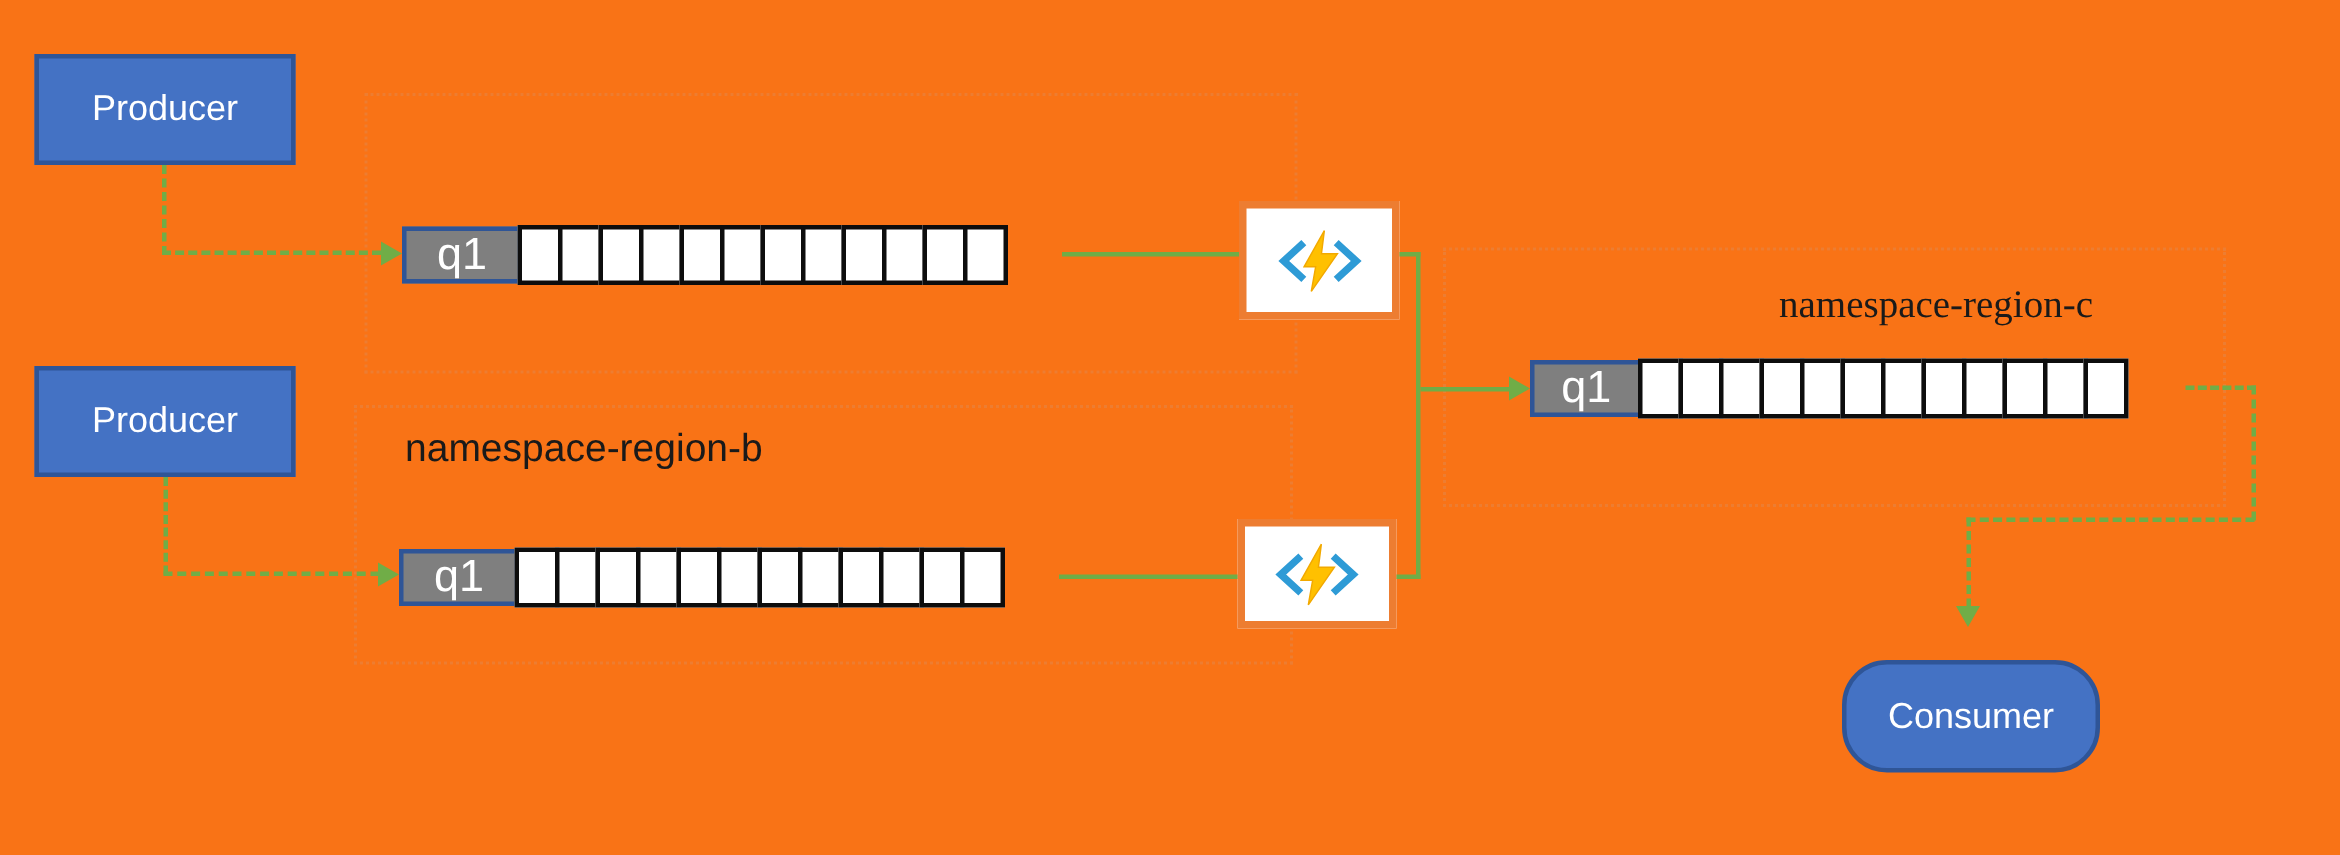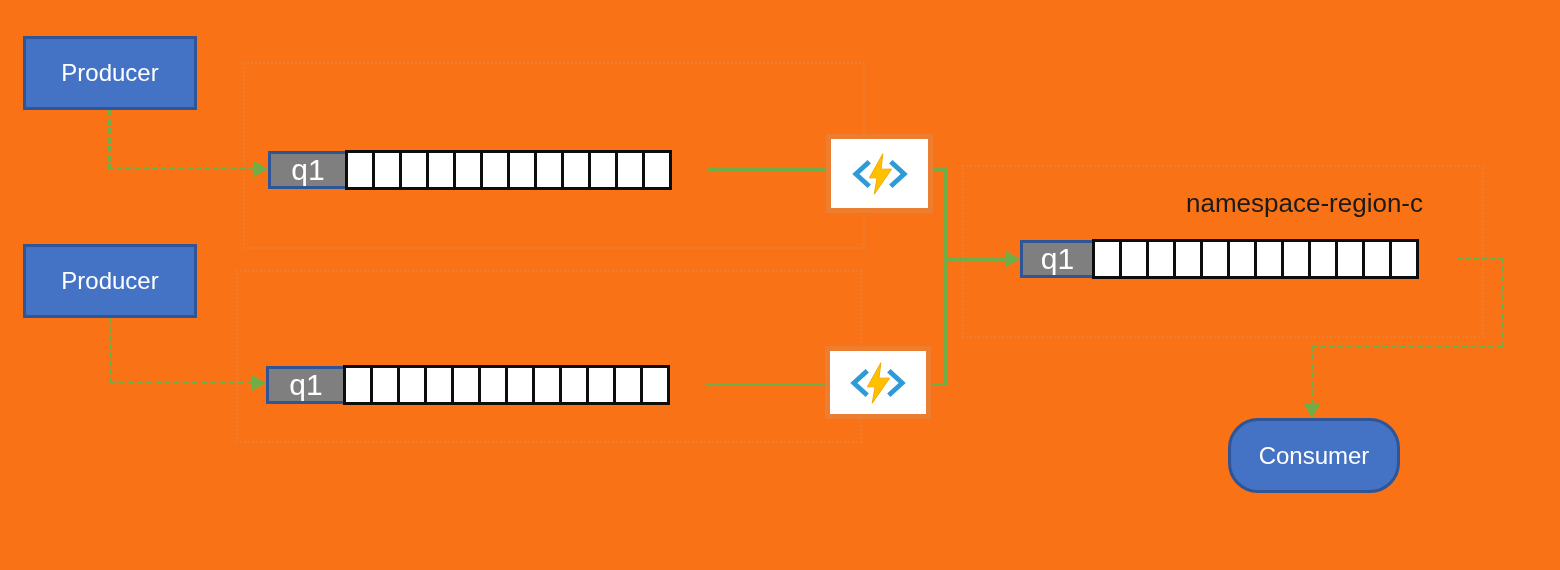--- a/index.html
+++ b/index.html
@@ -82,20 +82,21 @@
         <div class="cell"></div>
         <div class="cell"></div>
         <div class="cell"></div>
         <div class="cell"></div>
         <div class="cell"></div>
         <div class="cell"></div>
       </div>
   </div>
 
   <div class="region" style="left:236px;top:270px;width:626px;height:173px;"></div>
+  <div class="region-label" style="left:270px;top:283px;">namespace-region-b</div>
 
   <div class="queue" style="left:266px;top:365px;">
     <div class="qlabel" style="width:80px;">
       <span>q1</span>
     </div>
     <div class="cells">
         <div class="cell"></div>
         <div class="cell"></div>
         <div class="cell"></div>
         <div class="cell"></div>
@@ -104,21 +105,21 @@
         <div class="cell"></div>
         <div class="cell"></div>
         <div class="cell"></div>
         <div class="cell"></div>
         <div class="cell"></div>
         <div class="cell"></div>
       </div>
   </div>
 
   <div class="region" style="left:962px;top:165px;width:522px;height:173px;"></div>
-  <div class="region-label" style="left:1186px;top:188px;">namespace-region-c</div>
+  <div class="region-label" style="left:1186px;top:188px;font-family:Liberation Serif, serif;">namespace-region-c</div>
 
   <div class="queue" style="left:1020px;top:239px;">
     <div class="qlabel" style="width:75px;">
       <span>q1</span>
     </div>
     <div class="cells">
         <div class="cell"></div>
         <div class="cell"></div>
         <div class="cell"></div>
         <div class="cell"></div>
@@ -166,17 +167,17 @@
   <div class="v-solid" style="left:944px;top:168px;height:218px;"></div>
   <div class="h-solid" style="left:947px;top:258px;width:59px;"></div>
   <div class="arrow-right" style="left:1006px;top:251px;"></div>
 
   <div class="h-dash" style="left:1457px;top:257px;width:47px;"></div>
   <div class="v-dash" style="left:1501px;top:257px;height:90px;"></div>
   <div class="h-dash" style="left:1311px;top:345px;width:192px;"></div>
   <div class="v-dash" style="left:1311px;top:345px;height:60px;"></div>
   <div class="arrow-down" style="left:1304px;top:404px;"></div>
 
-  <div class="actor" style="left:1228px;top:418px;width:172px;height:75px;border-radius:30px;">
+  <div class="actor" style="left:1228px;top:440px;width:172px;height:75px;border-radius:30px;">
     <span>Consumer</span>
   </div>
 
 </div>
 
 </body></html>

